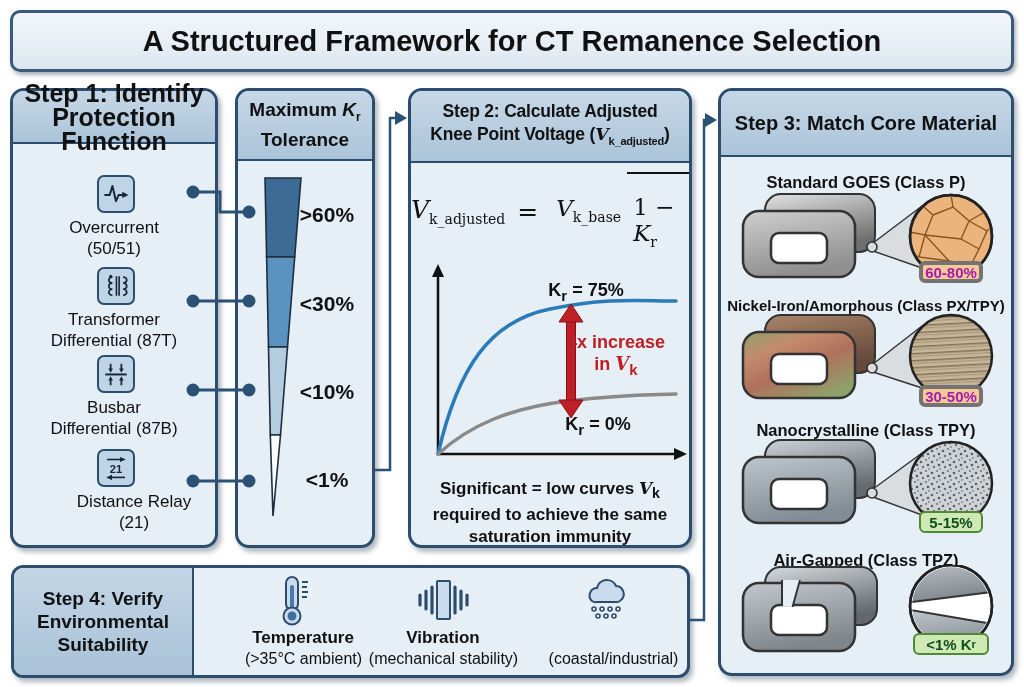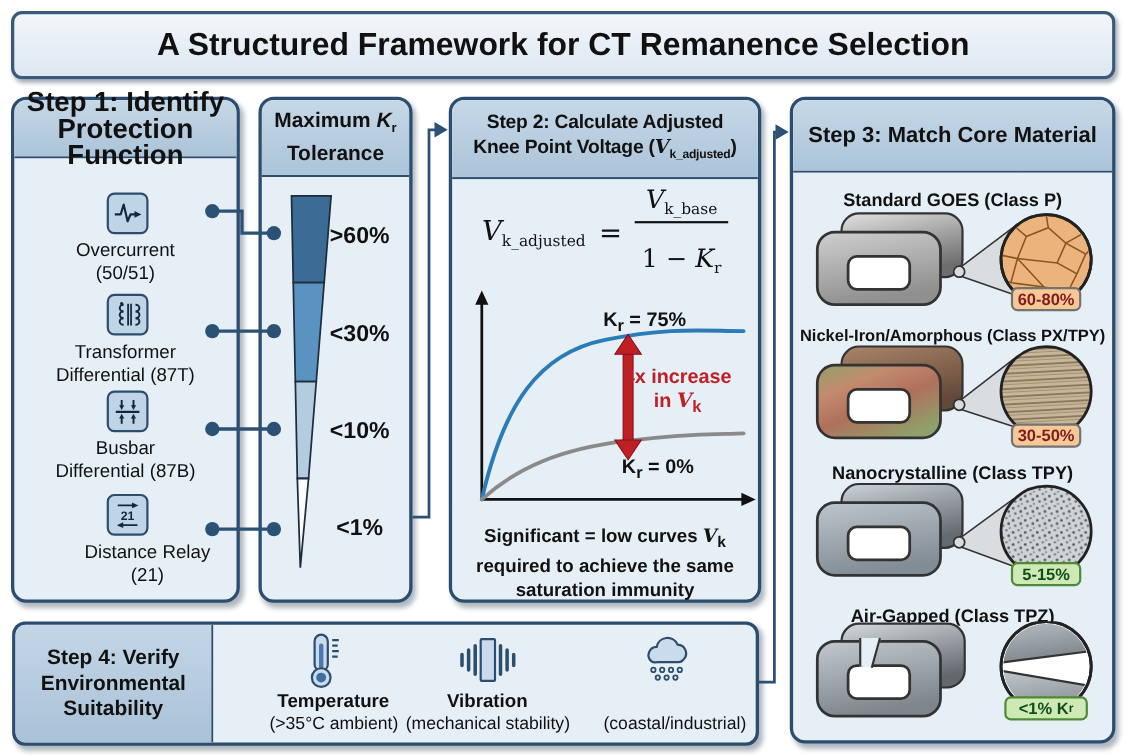--- a/index.html
+++ b/index.html
@@ -18,30 +18,30 @@
   .icon-tile{position:absolute;width:38px;height:38px;background:#c0d4e7;border:2px solid #2d4d6f;
     border-radius:7px;box-sizing:border-box;display:flex;align-items:center;justify-content:center;}
   .s1-label{position:absolute;width:100%;text-align:center;font-size:17px;line-height:21px;}
   .funnel-label{position:absolute;font-weight:bold;font-size:21px;text-align:center;}
   .graph-label{position:absolute;font-weight:bold;font-size:18px;text-align:center;line-height:22px;}
   .red-label{color:#be2026;}
   .formula{position:absolute;left:0;top:78px;width:100%;height:84px;display:flex;align-items:center;
     justify-content:center;gap:12px;font-family:"DejaVu Serif",serif;font-size:25px;}
   .formula i{font-style:italic;}
   .formula sub{font-size:14px;}
-  .frac{display:inline-flex;flex-direction:column;align-items:center;font-size:23px;}
+  .frac{display:inline-flex;flex-direction:row;align-items:center;font-size:23px;}
   .frac .num{padding:0 6px 2px 6px;}
   .frac .den{border-top:2px solid #111;padding:20px 6px 0 6px;}
   .caption{position:absolute;left:0;width:100%;text-align:center;font-weight:bold;font-size:17px;line-height:22px;}
   .mat-heading{position:absolute;left:0;width:100%;text-align:center;font-weight:bold;font-size:16.5px;line-height:22px;}
   .mat-heading.tight{font-size:15px;}
   .mat-svg{position:absolute;left:0;}
   .badge{position:absolute;height:22px;border-radius:6px;font-weight:bold;font-size:15px;
     display:flex;align-items:center;justify-content:center;box-sizing:border-box;}
-  .badge-orange{background:#f6c896;border:2px solid #737373;color:#7f1d1d;}
+  .badge-orange{background:#f6c896;border:4px solid #737373;color:#a21caf;}
   .badge-green{background:#cfe9b5;border:2px solid #4e8a36;color:#0f4d1e;}
   .s4-label{position:absolute;text-align:center;font-weight:bold;font-size:17px;}
   .s4-sub{position:absolute;text-align:center;font-size:16px;}
   .overlay{position:absolute;left:0;top:0;width:1024px;height:687px;pointer-events:none;z-index:9;}
 </style>
 </head>
 <body>
 
 <div id="canvas">
 

